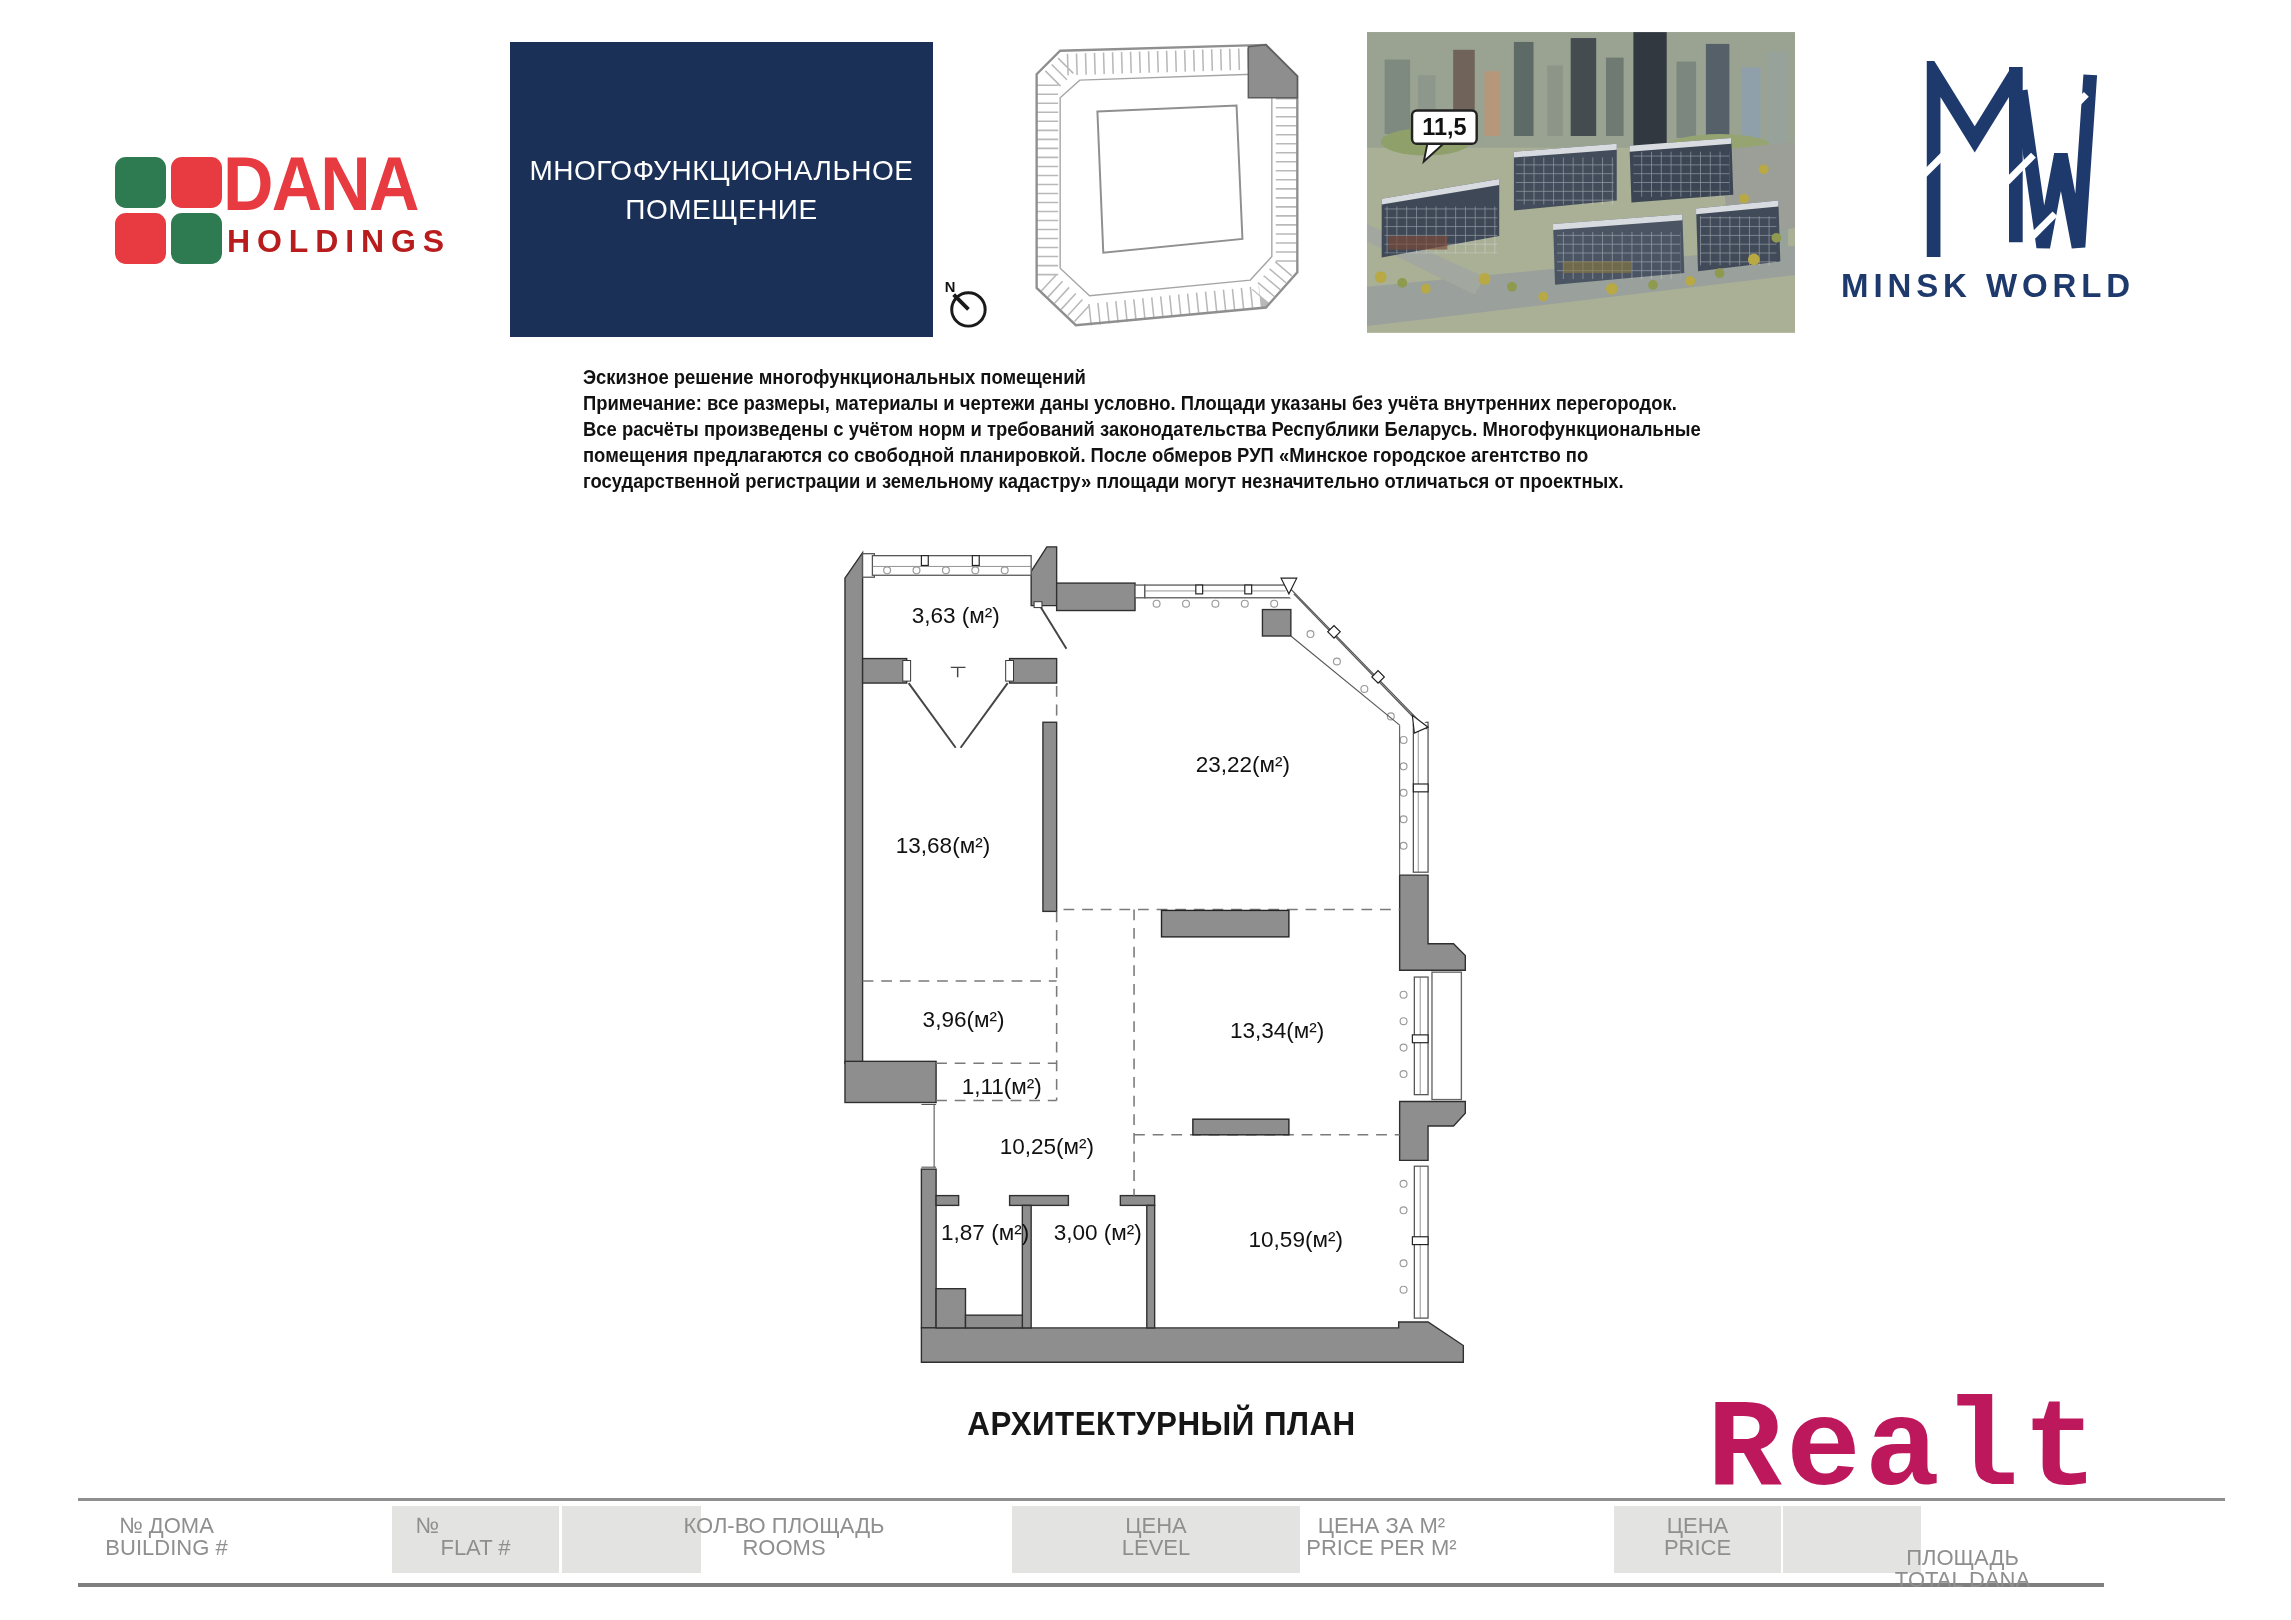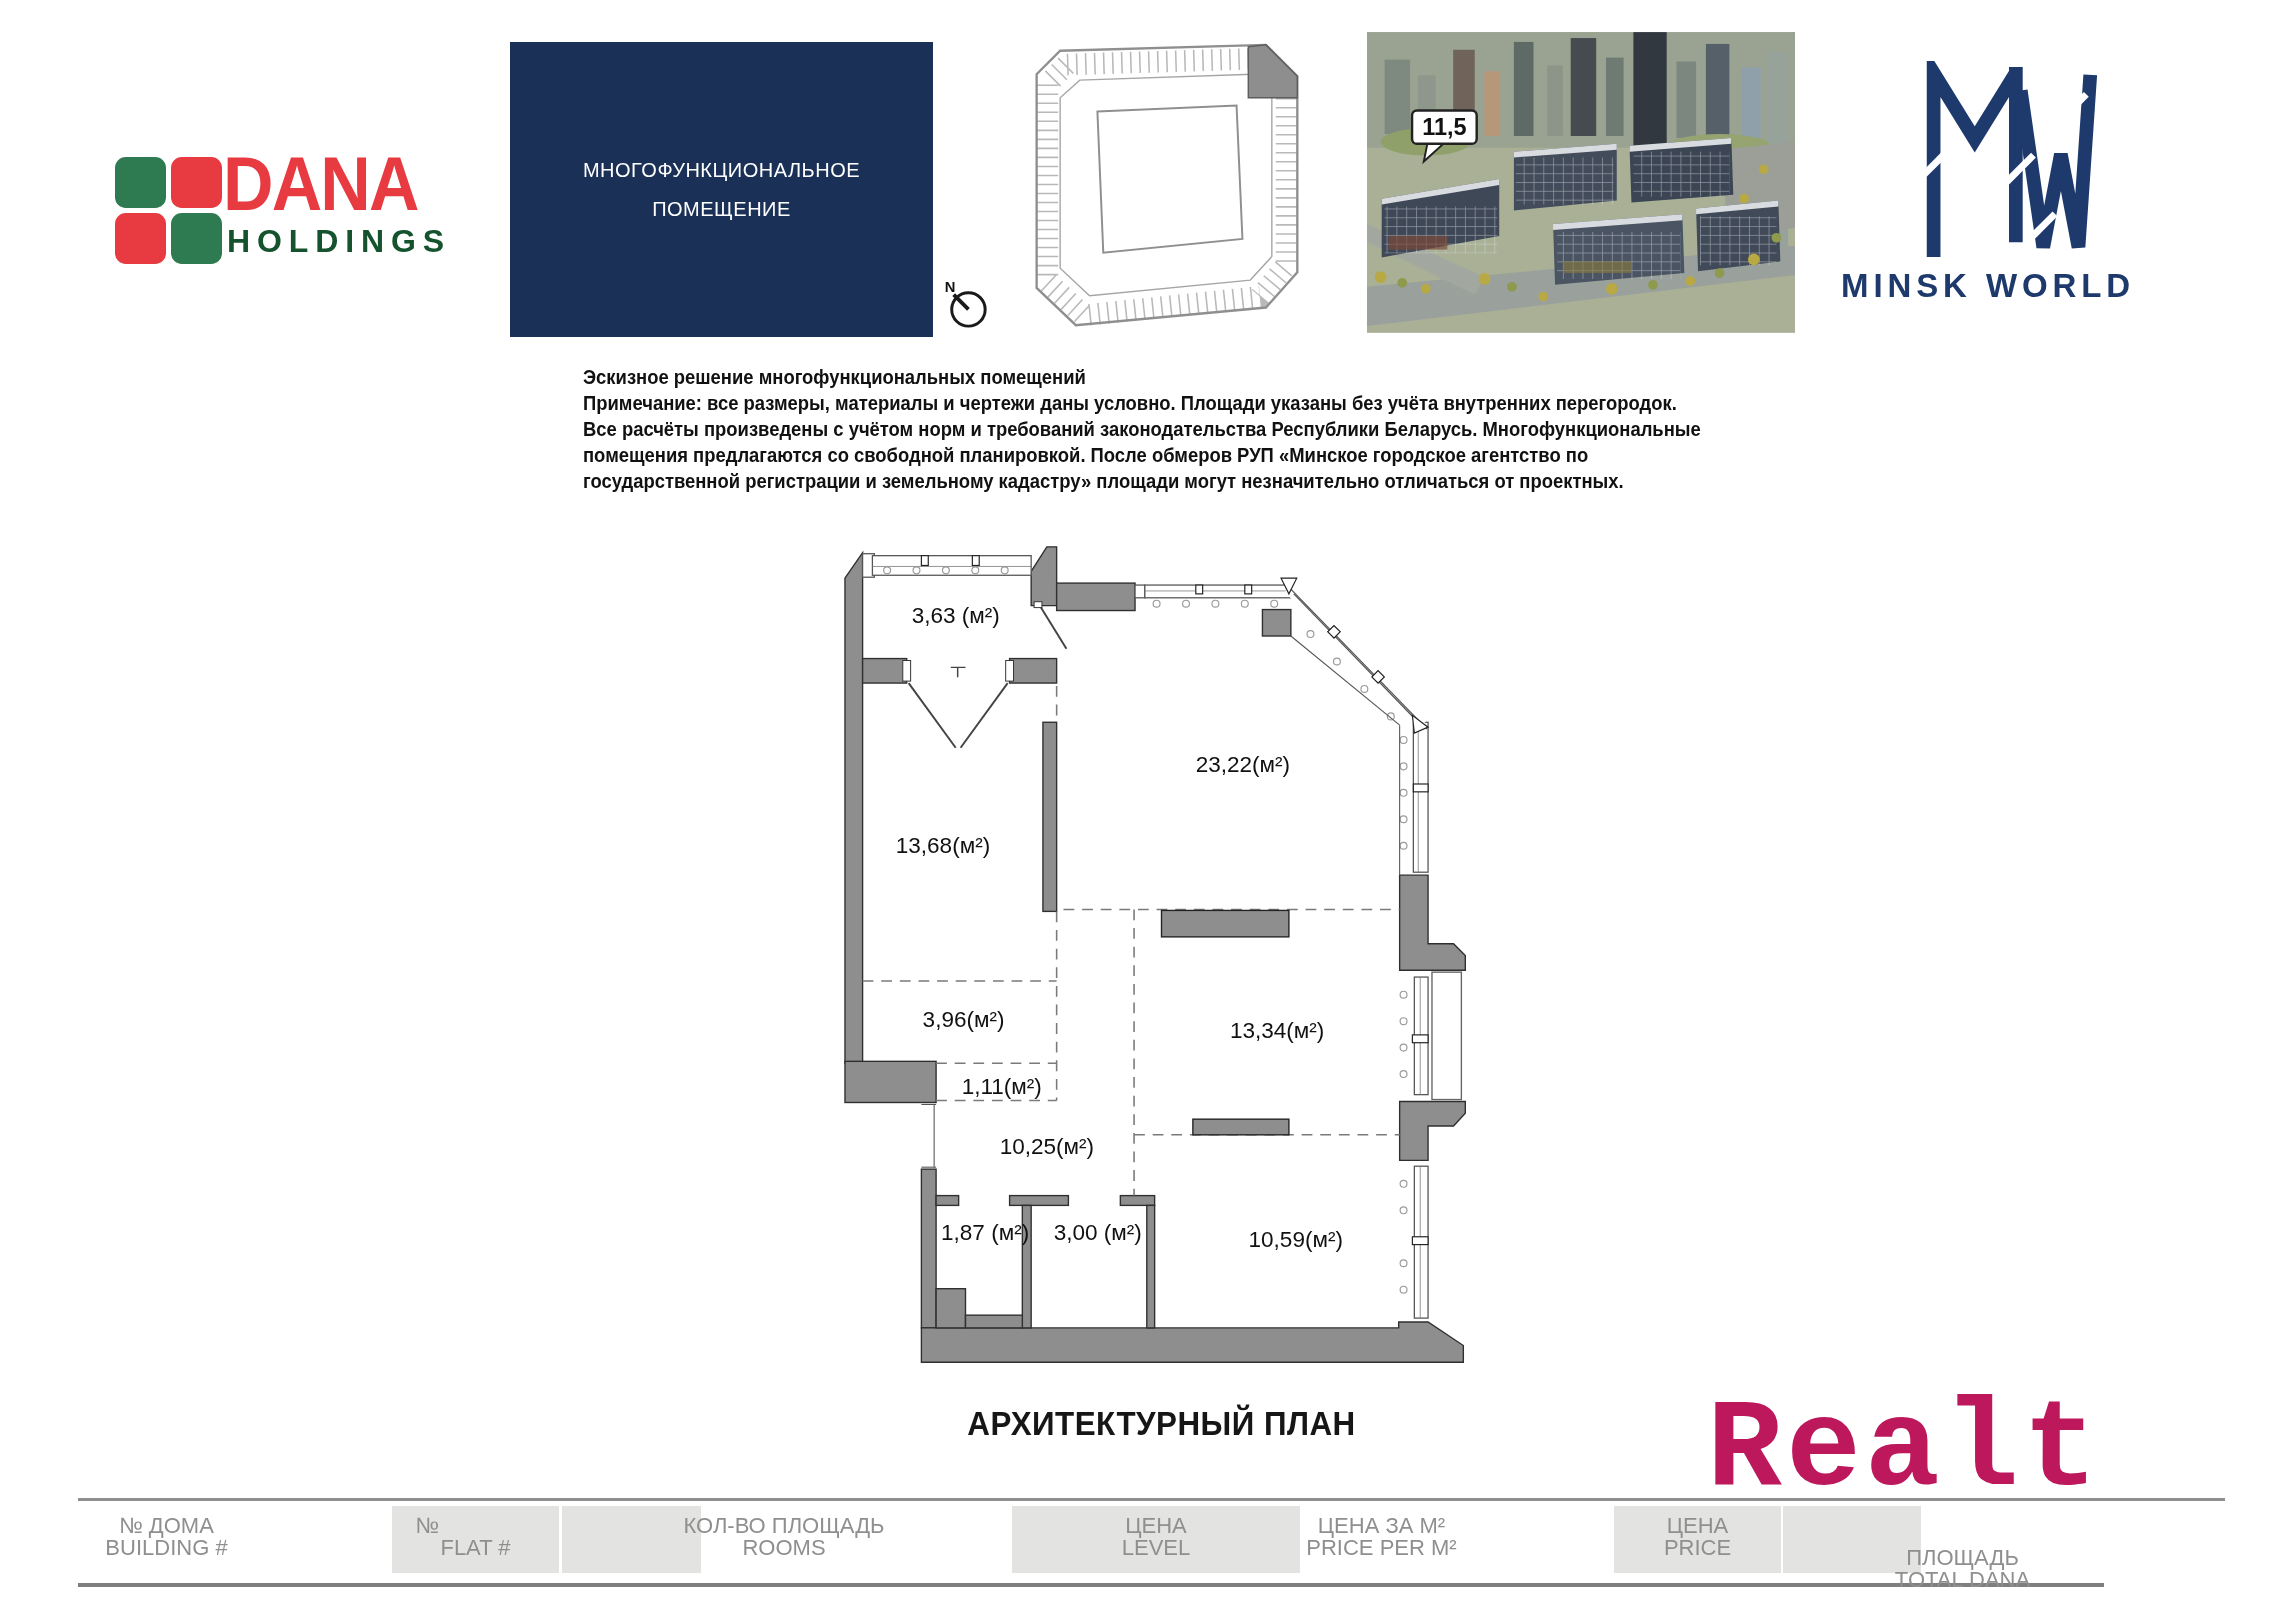--- a/index.html
+++ b/index.html
@@ -10,21 +10,21 @@
   
   .dana-sq{position:absolute;width:51px;height:51px;border-radius:10.8px;}
   .dana-word{position:absolute;left:223px;top:129px;font-weight:700;font-size:76px;
              letter-spacing:-2px;transform:scaleX(0.92);transform-origin:left top;line-height:1;}
   .dana-sub{position:absolute;left:227px;top:208px;font-weight:700;font-size:32px;
             letter-spacing:6.9px;line-height:1;}
 
   
   .title-box{position:absolute;left:510px;top:42px;width:423px;height:295px;
              display:flex;flex-direction:column;align-items:center;justify-content:center;}
-  .title-box div{color:#fff;font-size:20px;line-height:39px;letter-spacing:0.5px;text-align:center;}
+  .title-box div{color:#fff;font-size:28px;line-height:39px;letter-spacing:0.5px;text-align:center;}
 
   
   .note{position:absolute;left:583px;top:364px;color:#111;font-weight:700;font-size:19.6px;
         line-height:26px;transform:scaleX(0.94);transform-origin:left top;white-space:nowrap;}
 
   
   .mw-word{position:absolute;left:1841px;top:267px;width:337px;text-align:left;
            font-size:33px;font-weight:700;letter-spacing:4.9px;}
 
   
@@ -50,21 +50,21 @@
 <body>
 
 <div class="stage">
 
   <div class="abs" style="left:0;top:17px;width:490px;height:294px;">
     <span class="dana-sq" style="left:115px;top:140px;background:#2f7b51;"></span>
     <span class="dana-sq" style="left:171px;top:140px;background:#e73b41;"></span>
     <span class="dana-sq" style="left:115px;top:196px;background:#e73b41;"></span>
     <span class="dana-sq" style="left:171px;top:196px;background:#2f7b51;"></span>
     <div class="dana-word" style="color:#e73b41;">DANA</div>
-    <div class="dana-sub" style="color:#14532d;">HOLDINGS</div>
+    <div class="dana-sub" style="color:#b91c1c;">HOLDINGS</div>
   </div>
 
   <div class="title-box" style="background:#1a3057;">
     <div>МНОГОФУНКЦИОНАЛЬНОЕ</div>
     <div>ПОМЕЩЕНИЕ</div>
   </div>
 
   <svg class="abs" style="left:933px;top:274px;" width="63" height="61" viewBox="0 0 64 62">
     <text x="12" y="18" font-size="15" font-weight="700" fill="#111">N</text>
     <circle cx="36" cy="36" r="17" fill="none" stroke="#1a1a1a" stroke-width="3"></circle>

